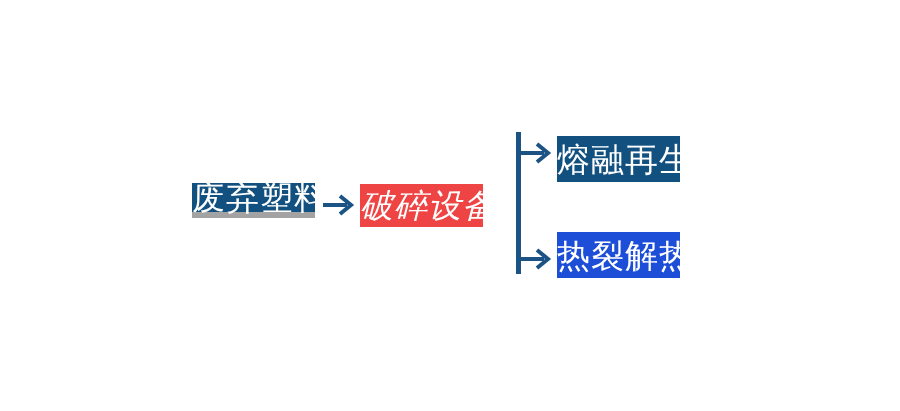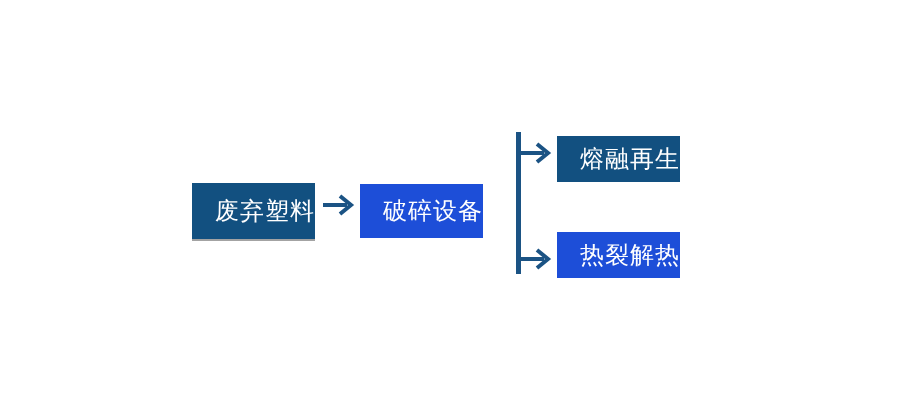--- a/index.html
+++ b/index.html
@@ -22,48 +22,49 @@
     width: 900px;
     height: 411px;
     background: #ffffff;
   }
 
   
   .node {
     position: absolute;
     display: flex;
     align-items: center;
-    justify-content: flex-end;
+    justify-content: flex-start;
     box-sizing: border-box;
     color: #ffffff;
-    font-size: 24px;
+    font-size: 33px;
     font-weight: 400;
     letter-spacing: 1px;
     line-height: 1;
     white-space: nowrap;
     user-select: none;
   }
 
   
   #node-waste-plastic {
     left: 192px;
     top: 183px;
     width: 123px;
-    height: 58px;
+    height: 35px;
     background: #125080;
-    border-bottom: 2px solid #a3a3a3;
+    border-bottom: 6px solid #a3a3a3;
   }
 
   
   #node-crusher {
     left: 360px;
     top: 184px;
     width: 123px;
-    height: 54px;
-    background: #1d4ed8;
+    height: 43px;
+    background: #ef4444;
+    font-style: italic;
   }
 
   
   #node-melt-regeneration {
     left: 557px;
     top: 136px;
     width: 123px;
     height: 46px;
     background: #125080;
   }

